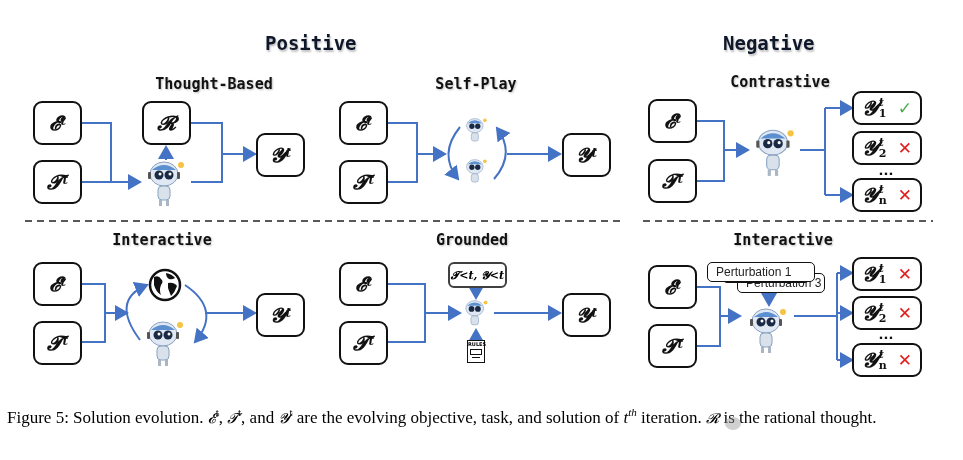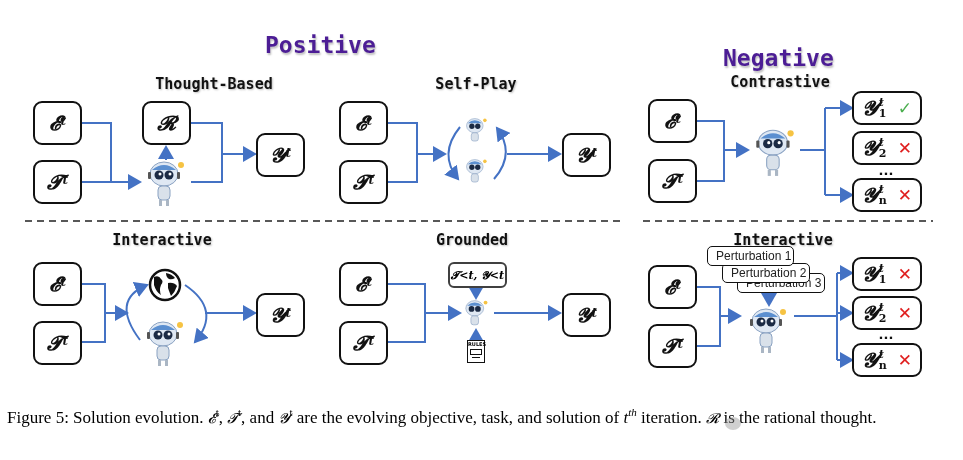--- a/index.html
+++ b/index.html
@@ -1,39 +1,39 @@
 <!DOCTYPE html>
 <html><head>
 <meta charset="utf-8">
 <style>
   html, body { margin:0; padding:0; background:#ffffff; }
   body { width:963px; height:460px; position:relative; overflow:hidden; font-family:"DejaVu Sans Mono", monospace; }
   .abs { position:absolute; }
-  .section-title { position:absolute; font-family:"DejaVu Sans Mono", monospace; font-weight:bold; font-size:23px; color:#4c1d95; text-shadow:1px 2px 2px rgba(0,0,0,0.25); }
+  .section-title { position:absolute; font-family:"DejaVu Sans Mono", monospace; font-weight:bold; font-size:19px; color:#0f172a; text-shadow:1px 2px 2px rgba(0,0,0,0.25); }
   .panel-title { position:absolute; font-family:"DejaVu Sans Mono", monospace; font-weight:bold; font-size:15px; color:#111; text-shadow:1px 1px 2px rgba(0,0,0,0.25); transform:translateX(-50%); white-space:nowrap; }
   .box { position:absolute; border:2px solid #111; border-radius:9px; background:#fff; display:flex; align-items:center; justify-content:center; font-family:"DejaVu Serif", serif; font-style:italic; font-weight:bold; font-size:20px; color:#111; box-sizing:border-box; }
   .box sup { font-size:12px; position:relative; top:-2px; }
   .sol { justify-content:flex-start; padding-left:8px; }
   .mark { position:absolute; right:8px; font-family:"DejaVu Sans", sans-serif; font-style:normal; font-size:17px; font-weight:bold; }
   .mark.ok { color:#4caf50; }
   .mark.bad { color:#e02020; }
   .dots { position:absolute; font-family:"DejaVu Sans", sans-serif; font-weight:bold; font-size:13px; color:#111; transform:translateX(-50%); }
   svg.wires { position:absolute; left:0; top:0; }
   .pert { position:absolute; border:1.5px solid #111; border-radius:5px; background:#fff; font-family:"Liberation Sans", sans-serif; font-size:12px; color:#222; padding:1px 8px; box-sizing:border-box; height:20px; line-height:17px; white-space:nowrap; }
   .caption { position:absolute; left:7px; top:401px; width:950px; font-family:"Liberation Serif", serif; font-size:17px; line-height:23px; color:#000000; }
   .caption i { font-family:"DejaVu Serif", serif; font-size:14px; }
   .watermark { position:absolute; left:725px; top:413px; font-family:"DejaVu Sans", sans-serif; font-size:17px; color:rgba(150,150,150,0.55); white-space:nowrap; }
   .robot { position:absolute; }
   .ctx-box { position:absolute; border:2px solid #404040; border-radius:6px; background:#fff; font-family:"DejaVu Serif", serif; font-style:italic; font-weight:bold; font-size:11px; display:flex; align-items:center; justify-content:center; box-sizing:border-box; }
 </style>
 </head>
 <body>
 
 <div class="section-title" style="left:265px; top:32px;">Positive</div>
-<div class="section-title" style="left:723px; top:45px;">Negative</div>
+<div class="section-title" style="left:723px; top:32px;">Negative</div>
 
 <div class="panel-title" style="left:166px; top:75px;margin-left:48px;">Thought-Based</div>
 <div class="panel-title" style="left:476px; top:75px;">Self-Play</div>
 <div class="panel-title" style="left:780px; top:73px;">Contrastive</div>
 <div class="panel-title" style="left:162px; top:231px;">Interactive</div>
 <div class="panel-title" style="left:472px; top:231px;">Grounded</div>
 <div class="panel-title" style="left:783px; top:231px;">Interactive</div>
 
 <svg class="wires" width="963" height="400">
   <defs>
@@ -260,21 +260,21 @@
 <div class="box" style="left:648px; top:265px; width:49px; height:44px;">
     <span>𝓔</span>
     <sup>t</sup>
   </div>
 <div class="box" style="left:648px; top:324px; width:49px; height:44px;">
     <span>𝓣</span>
     <sup>t</sup>
   </div>
 <div class="pert" style="left:737px; top:273px; width:88px; text-align:right;">Perturbation 3</div>
 <div class="pert" style="left:722px; top:263px; width:88px; text-align:right;">Perturbation 2</div>
-<div class="pert" style="left:707px; top:246px; width:87px;">Perturbation 1</div>
+<div class="pert" style="left:707px; top:262px; width:108px;">Perturbation 1</div>
 <svg class="robot" style="left:746px; top:305px;" width="44" height="50" viewBox="0 0 44 50">
   <ellipse cx="20" cy="16" rx="14" ry="12" fill="#dfe8f3" stroke="#8aa2c2"></ellipse>
   <path d="M8,12 Q20,2 32,12" fill="#5b8fd0"></path>
   <circle cx="15" cy="17" r="4.5" fill="#1b2a44"></circle>
     <circle cx="25" cy="17" r="4.5" fill="#1b2a44"></circle>
   <circle cx="16" cy="16" r="1.5" fill="#fff"></circle>
     <circle cx="26" cy="16" r="1.5" fill="#fff"></circle>
   <rect x="4" y="14" width="3" height="7" rx="1" fill="#555"></rect>
     <rect x="33" y="14" width="3" height="7" rx="1" fill="#555"></rect>
   <circle cx="37" cy="7" r="3" fill="#f6c343"></circle>

